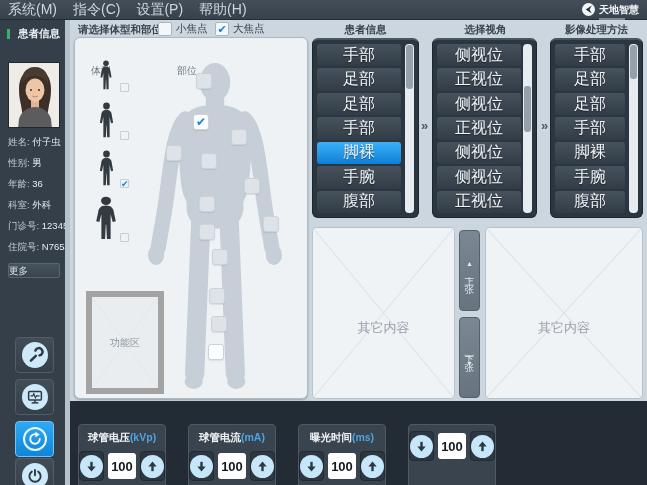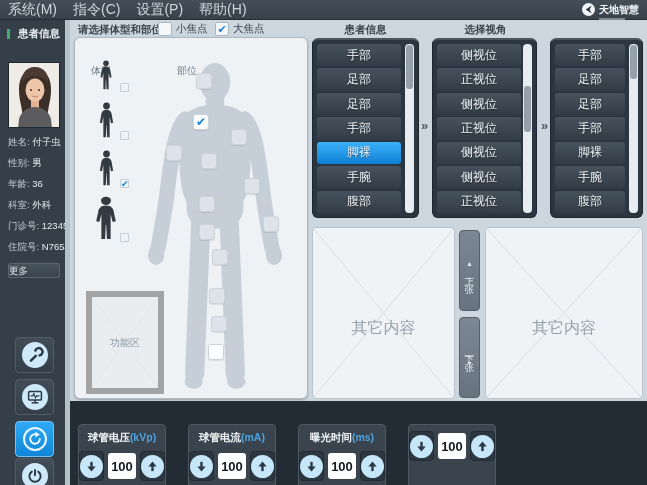--- a/index.html
+++ b/index.html
@@ -43,29 +43,29 @@
   .bodycb{position:absolute;width:16px;height:16px;background:#dde3e9;border:1px solid #cbd3d9;border-radius:3px;cursor:pointer;box-shadow:0 1px 1px rgba(0,0,0,.08);}
   .bodycb.checked{background:#fbfdfe;display:flex;align-items:center;justify-content:center;font-size:12px;font-weight:bold;color:#1b82d6;}
   .bodycb.white{background:#fbfdfe;}
   .funcbox{position:absolute;left:11px;top:253px;width:78px;height:103px;background:#e9edf0;border:6px solid #a3a3a3;display:flex;align-items:center;justify-content:center;}
   .funcbox .xpat,.preview .xpat{position:absolute;left:0;top:0;width:100%;height:100%;}
   .funclbl{font-size:10px;color:#8d98a2;position:relative;}
 
   
   .listpanel{position:absolute;top:38px;height:180px;background:#2b3640;border:1px solid #1d2630;border-top:2px solid #4a555f;border-radius:6px;padding:3px;}
   .litems{position:absolute;left:4px;top:4px;bottom:4px;display:flex;flex-direction:column;gap:2px;}
-  .litem{height:23px;border-radius:3px;background:linear-gradient(#46525d,#323c46);color:#f2f6f9;font-size:12px;display:flex;align-items:center;justify-content:center;text-shadow:0 1px 1px rgba(0,0,0,.5);cursor:pointer;}
+  .litem{height:23px;border-radius:3px;background:linear-gradient(#46525d,#323c46);color:#f2f6f9;font-size:16px;display:flex;align-items:center;justify-content:center;text-shadow:0 1px 1px rgba(0,0,0,.5);cursor:pointer;}
   .litem.selected{background:linear-gradient(#3bb1f8,#0f7fd6);}
   .vscroll{position:absolute;right:4px;top:4px;bottom:4px;width:9px;background:#e6ecf0;border-radius:4px;}
   .vthumb{position:absolute;left:1px;width:7px;background:#94a0aa;border-radius:3px;cursor:pointer;}
   .chev{position:absolute;top:118px;font-size:13px;font-weight:bold;color:#4d5862;}
 
   
   .preview{position:absolute;top:227px;height:172px;background:#f0f3f5;border:1px solid #b8c3cb;border-radius:4px;display:flex;align-items:center;justify-content:center;overflow:hidden;}
-  .prevlbl{font-size:16px;color:#97a1ab;position:relative;margin-top:30px;}
+  .prevlbl{font-size:13px;color:#97a1ab;position:relative;margin-top:30px;}
   .vbtn{position:absolute;left:459px;width:21px;height:81px;background:linear-gradient(#7b8893,#67747f);border:1px solid #55606a;border-radius:4px;display:flex;flex-direction:column;align-items:center;justify-content:center;gap:1px;cursor:pointer;color:#e3e9ee;}
   .vbtn .varrow{font-size:7px;line-height:8px;}
   .vbtn .vlabel{writing-mode:vertical-lr;text-orientation:upright;font-size:9.5px;letter-spacing:4px;line-height:1;}
 
   
   .bottombar{position:absolute;left:70px;top:401px;width:577px;height:84px;background:#232c35;}
   .parambox{position:absolute;top:7px;width:88px;height:69px;background:#39444e;border:1px solid #4e5963;border-radius:4px;margin-top:16px;}
   .param-label{text-align:center;font-size:10.5px;font-weight:bold;color:#f0f4f7;margin-top:6px;}
   .param-label .unit{color:#4da3e0;}
   .param-ctrls{display:flex;align-items:center;justify-content:center;gap:4px;margin-top:6px;}
@@ -180,20 +180,21 @@
   <div class="focus-group" style="left:158px">
     <span class="cb"></span>
     <span class="lbl">小焦点</span>
   </div>
   <div class="focus-group" style="left:215px">
     <span class="cb">✔</span>
     <span class="lbl">大焦点</span>
   </div>
   <div class="hlabel" style="left:312px;width:107px;text-align:center">患者信息</div>
   <div class="hlabel" style="left:432px;width:107px;text-align:center">选择视角</div>
+  <div class="hlabel" style="left:550px;width:93px;text-align:center">影像处理方法</div>
 
   <div class="body-panel">
     <div class="colhead" style="left:16px">体型</div>
     <div class="colhead" style="left:102px">部位</div>
 
     <div class="minifig" style="top:22px;height:32px">
       <svg width="22" height="30" viewBox="0 0 26 46" style="display:block;margin:0 auto">
           <use href="#sym-person"></use>
         </svg>
       <span class="fcb"></span>

